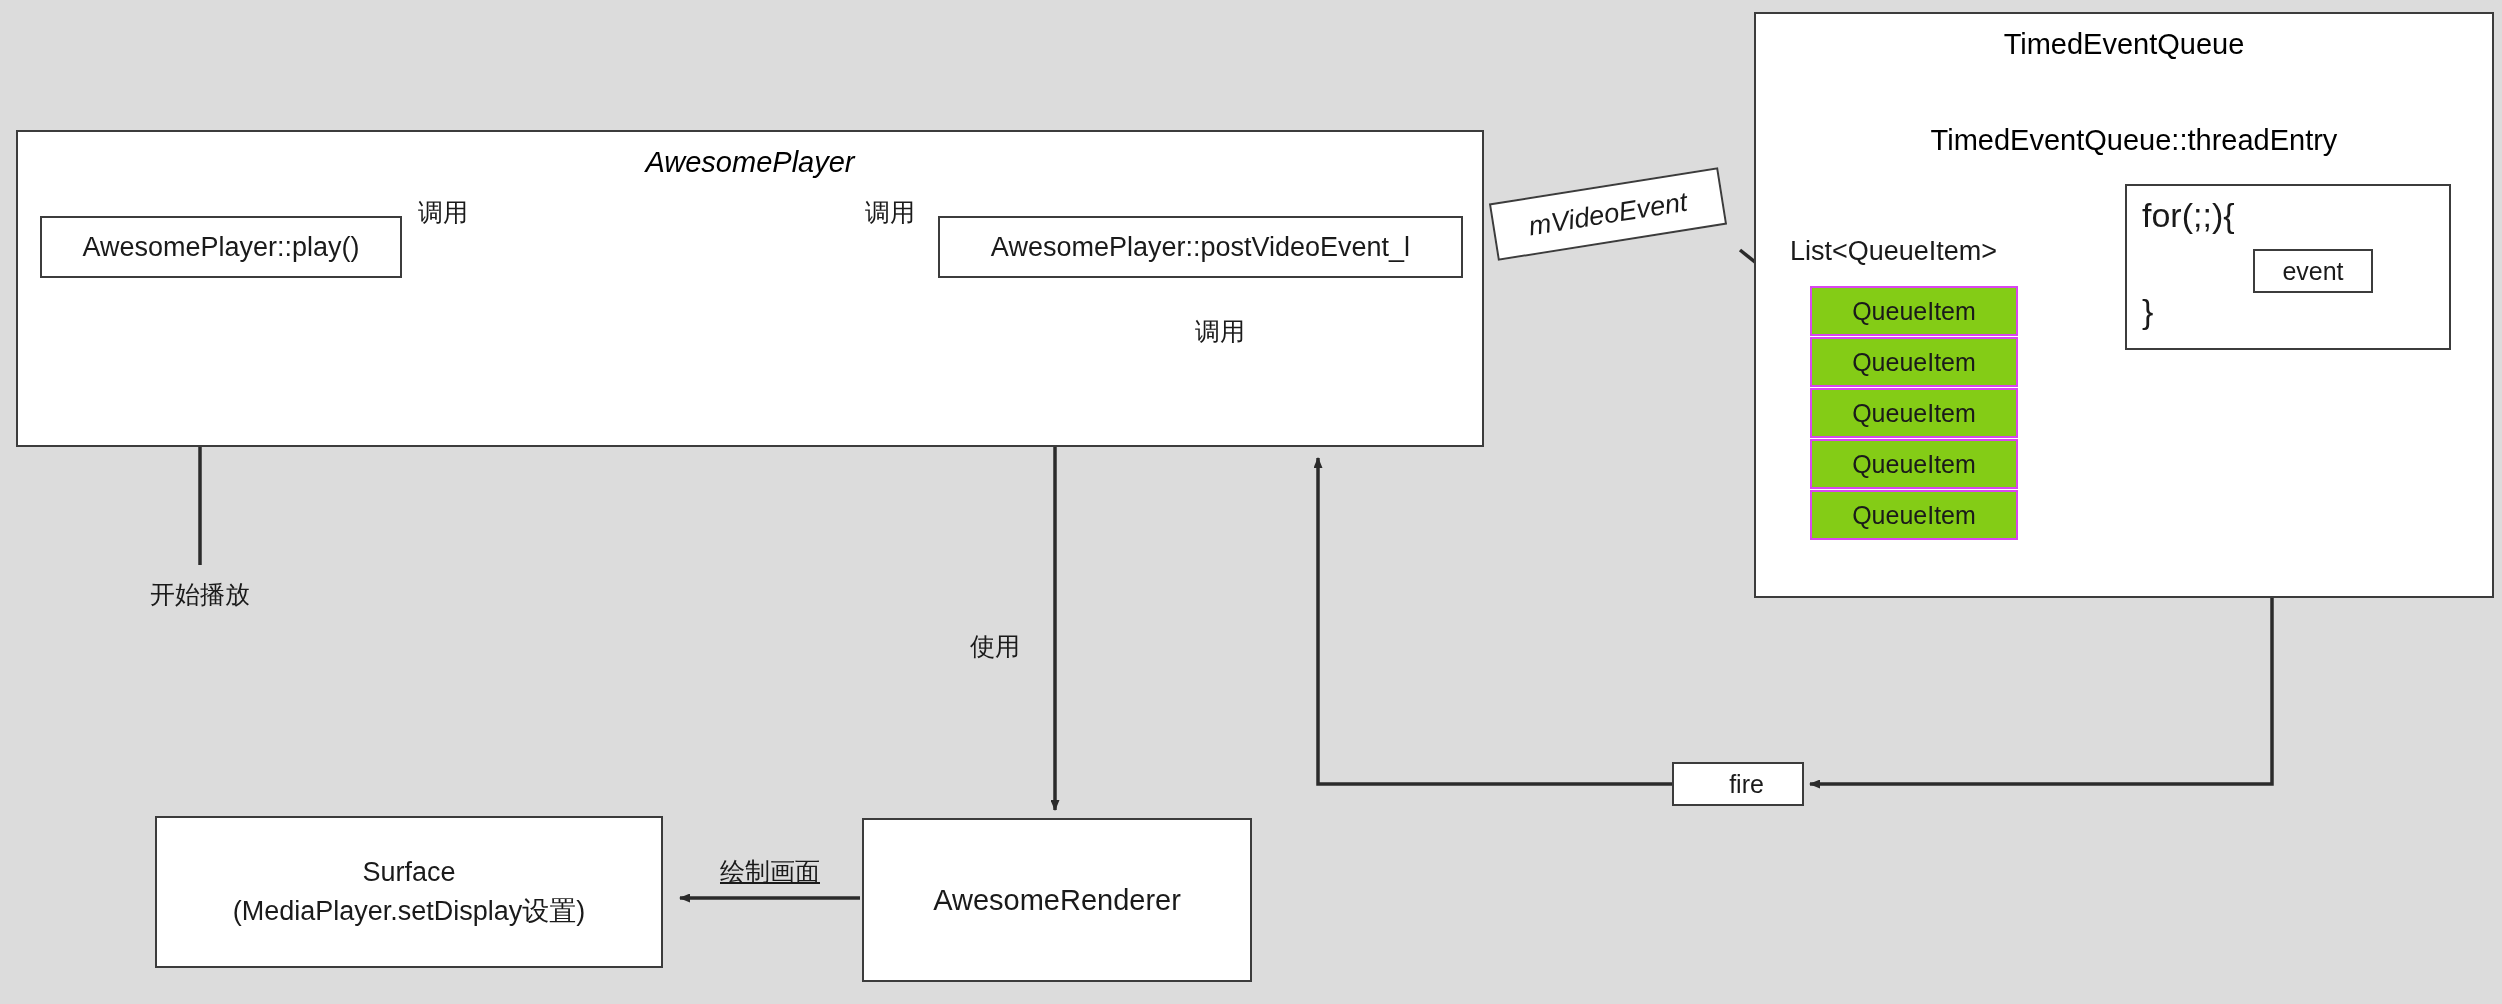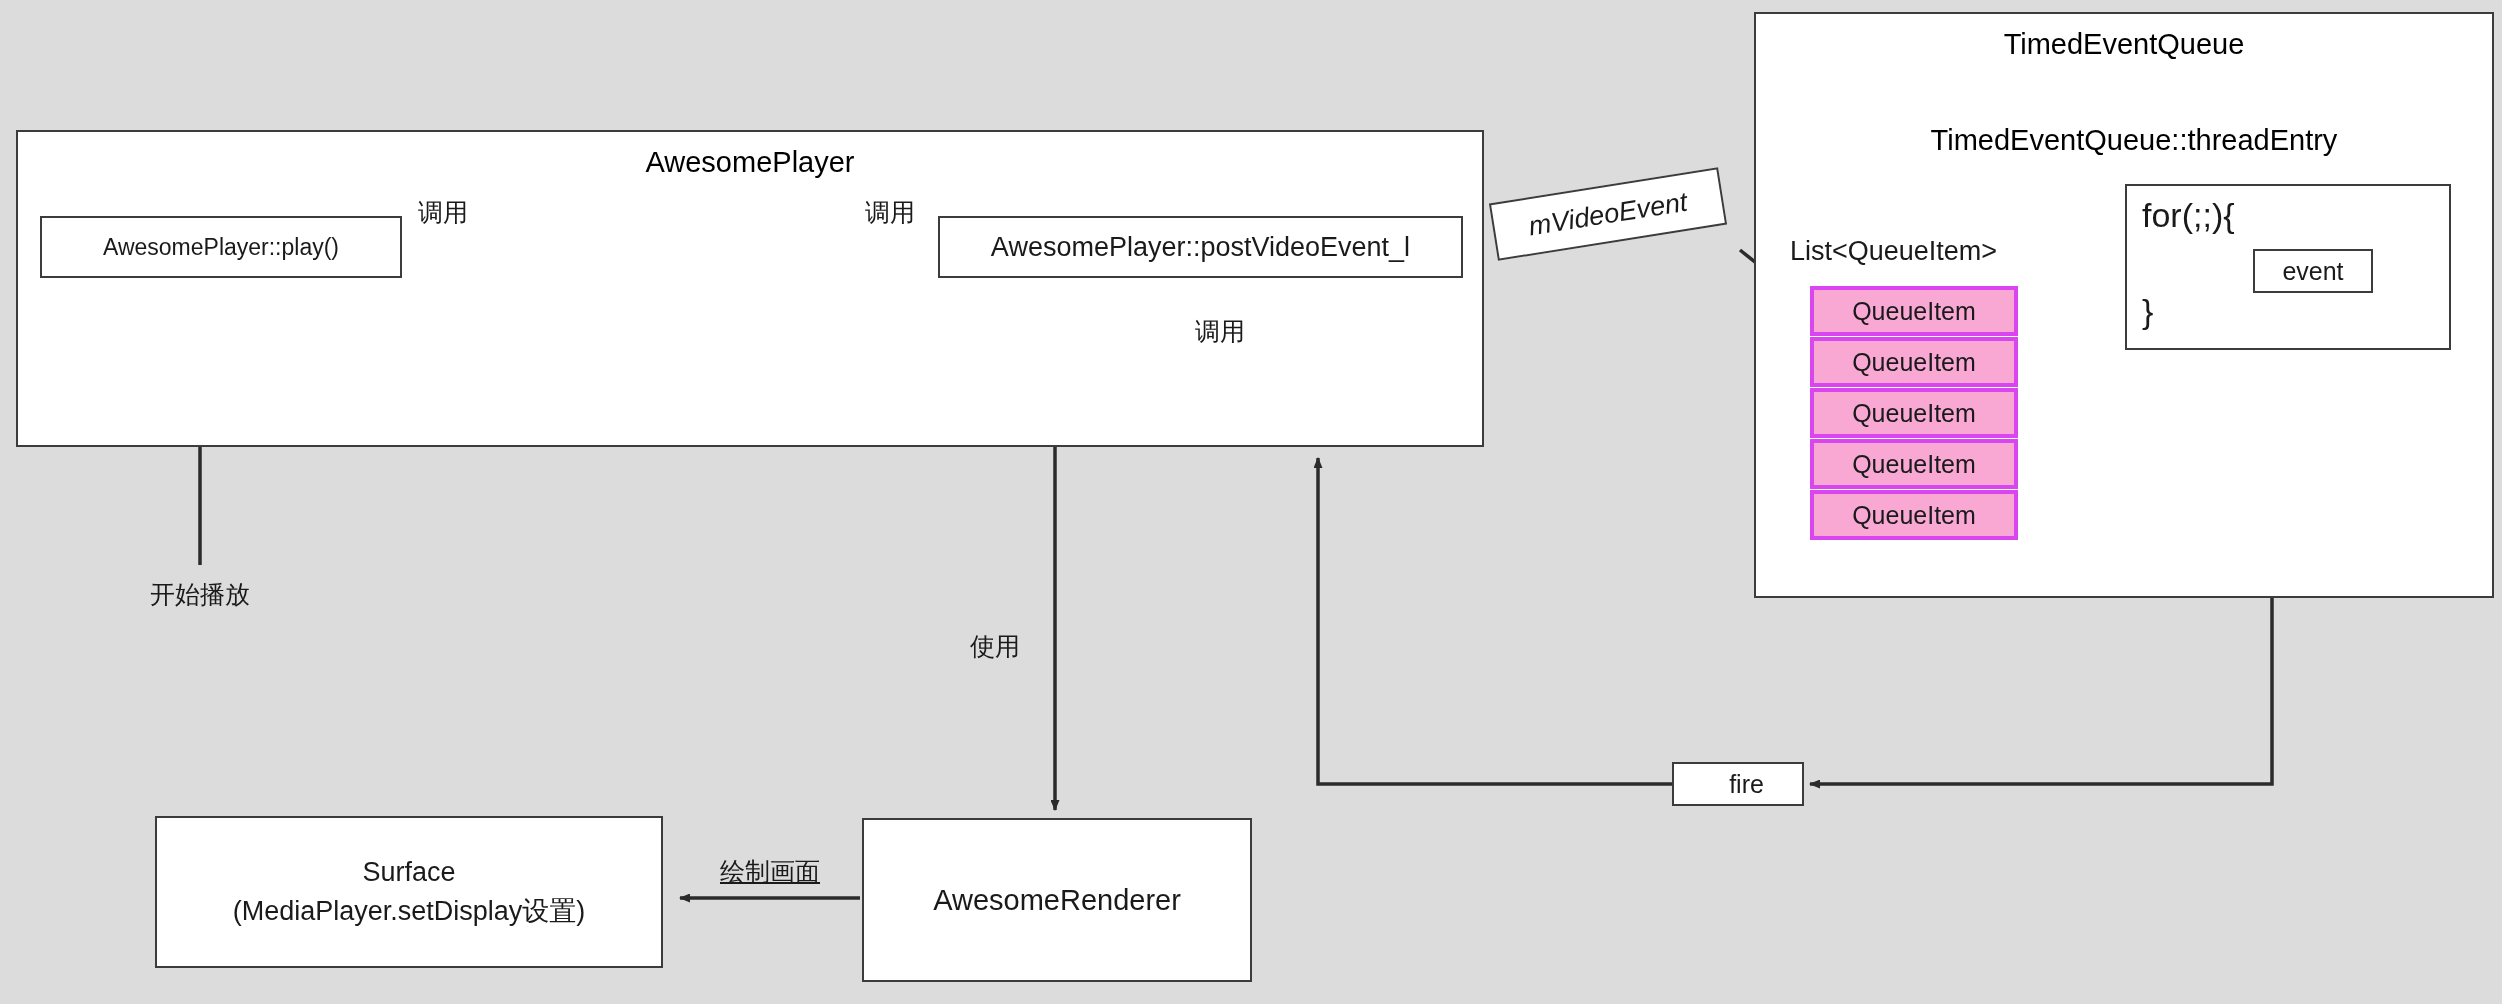--- a/index.html
+++ b/index.html
@@ -46,22 +46,22 @@
   svg.edges {
     position: absolute;
     left: 0; top: 0;
     width: 2502px;
     height: 1004px;
     pointer-events: none;
   }
   .qitem {
     position: absolute;
     box-sizing: border-box;
-    background: #f9a8d4;
-    border: 4px solid #d946ef;
+    background: #84cc16;
+    border: 2px solid #d946ef;
     display: flex;
     align-items: center;
     justify-content: center;
     color: #1a1a1a;
     font-size: 25px;
   }
   .tilted {
     position: absolute;
     box-sizing: border-box;
     background: #ffffff;
@@ -115,23 +115,23 @@
 
       <path d="M2018,515 L2235,285"></path>
 
       <path d="M1672,784 L1318,784 L1318,458"></path>
 
       <path d="M2272,320 L2272,784 L1810,784"></path>
     </g>
   </svg>
 
   <div class="group" style="left:16px; top:130px; width:1468px; height:317px;"></div>
-  <div class="grouptitle" style="left:16px; top:146px; width:1468px; font-size:29px;">AwesomePlayer</div>
+  <div class="grouptitle" style="left:16px; top:146px; width:1468px; font-size:29px;font-style:italic;">AwesomePlayer</div>
 
-  <div class="box" style="left:40px; top:216px; width:362px; height:62px; font-size:23px;">AwesomePlayer::play()</div>
+  <div class="box" style="left:40px; top:216px; width:362px; height:62px; font-size:27px;">AwesomePlayer::play()</div>
 
 
   <div class="box" style="left:938px; top:216px; width:525px; height:62px; font-size:27px;">AwesomePlayer::postVideoEvent_l</div>
 
 
   <div class="lbl" style="left:383px; top:196px; width:120px; font-size:25px;">调用</div>
   <div class="lbl" style="left:830px; top:196px; width:120px; font-size:25px;">调用</div>
   <div class="lbl" style="left:1160px; top:315px; width:120px; font-size:25px;">调用</div>
 
   <div class="lbl" style="left:130px; top:578px; width:140px; font-size:25px;">开始播放</div>

